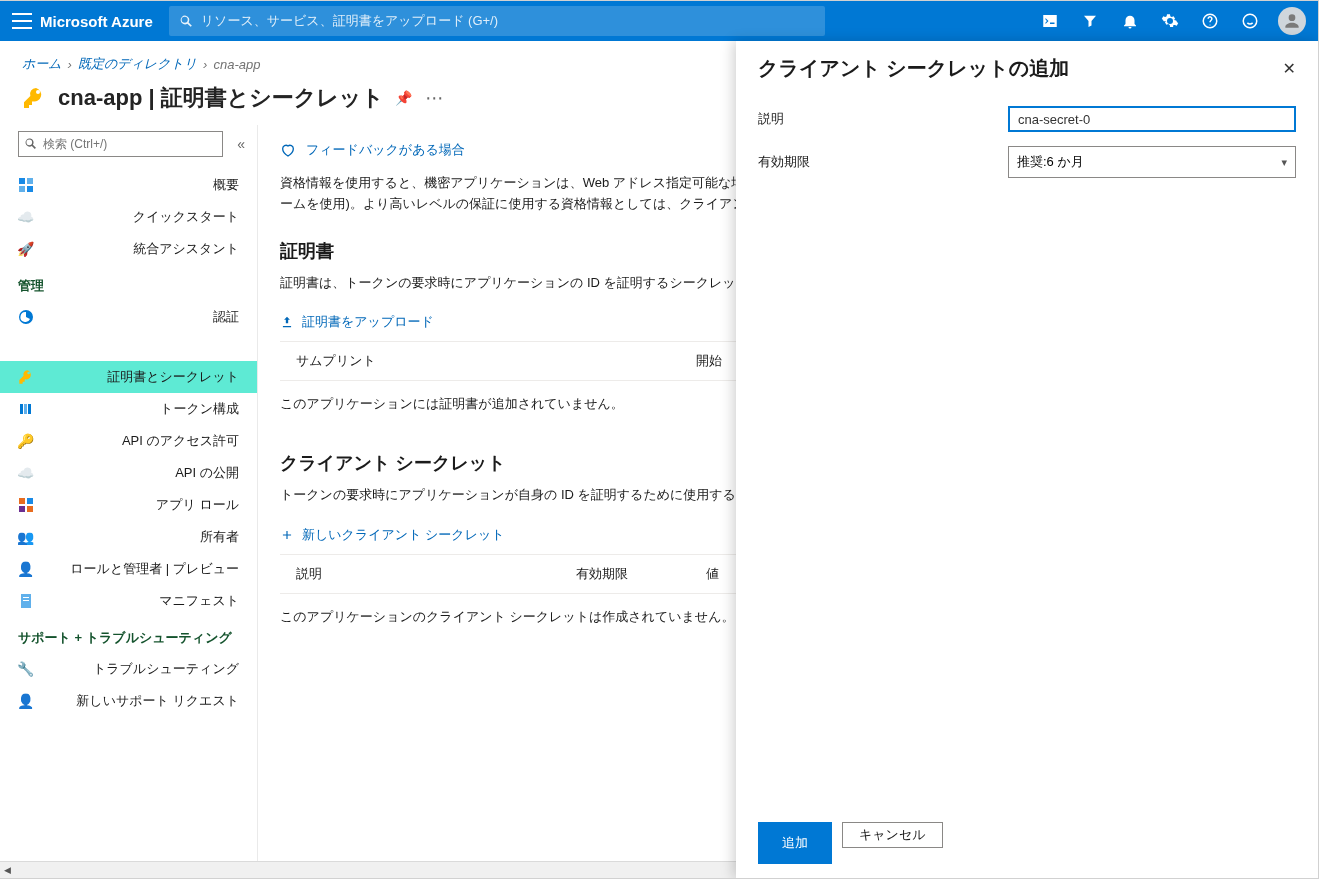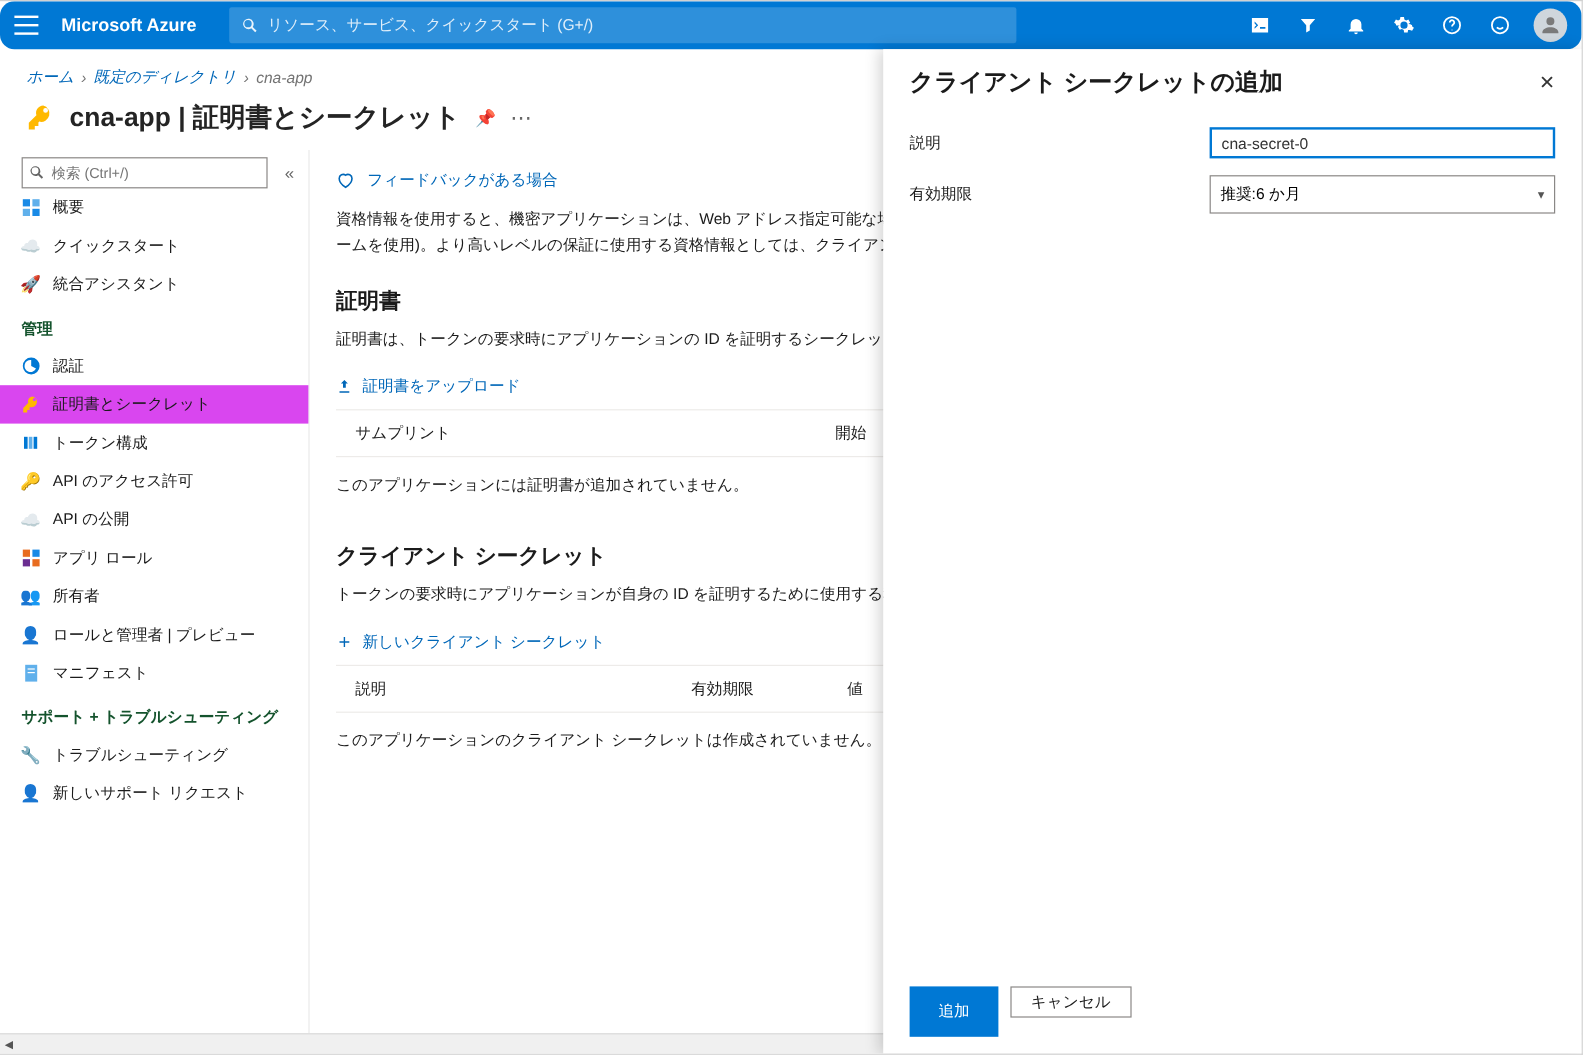--- a/index.html
+++ b/index.html
@@ -1,17 +1,17 @@
 <!DOCTYPE html>
 <html><head>
 <meta charset="utf-8">
 <style>
 * { box-sizing: border-box; margin: 0; padding: 0; font-family: "Segoe UI", "Yu Gothic UI", sans-serif; }
 body { width: 1319px; height: 879px; overflow: hidden; background: #fff; border-top: 1px solid #d1d1d1; border-right: 1px solid #d1d1d1; border-bottom: 1px solid #d1d1d1; position: relative; }
-.topbar { background: #0078d4; height: 40px; display: flex; align-items: center; color: #fff; padding: 0 12px; gap: 17px; border-radius: 12px; }
+.topbar { background: #0078d4; height: 40px; display: flex; align-items: center; color: #fff; padding: 0 12px; gap: 6px; }
 .hamburger { width: 20px; height: 16px; display: flex; flex-direction: column; justify-content: space-between; cursor: pointer; }
 .hamburger span { height: 2px; background: #fff; }
 .brand { font-weight: 600; font-size: 15px; margin-right: 10px; margin-left: 2px; }
 .searchbox { flex: 0 0 656px; background: rgba(255,255,255,0.18); height: 30px; border-radius: 2px; display: flex; align-items: center; padding: 0 10px; gap: 8px; }
 .searchbox svg, .searchbox .ic { fill: #fff; opacity: .9; }
 .searchbox span { color: rgba(255,255,255,.85); font-size: 13px; }
 .topicons { margin-left: auto; display: flex; align-items: center; gap: 0; }
 .topicon { width: 40px; height: 40px; display: flex; align-items: center; justify-content: center; cursor: pointer; }
 .topicon svg { fill: #fff; width: 18px; height: 18px; }
 .avatar { width: 28px; height: 28px; border-radius: 50%; background: #cfd6dc; display: flex; align-items: center; justify-content: center; margin-left: 8px; }
@@ -21,28 +21,28 @@
 .breadcrumb { padding: 14px 22px 0; font-size: 13px; color: #0067b8; display: flex; gap: 6px; align-items: center; font-style: italic; }
 .breadcrumb .sep { color: #737373; }
 .breadcrumb .cur { color: #737373; }
 .titlebar { display: flex; align-items: center; gap: 12px; padding: 10px 22px 12px; }
 .keyicon { width: 24px; height: 24px; }
 .title { font-size: 22px; font-weight: 600; color: #242424; }
 .pin { color: #666; font-size: 14px; cursor: pointer; }
 .dots { color: #666; font-size: 18px; cursor: pointer; letter-spacing: 1px; }
 .bodyrow { display: flex; flex: 1; overflow: hidden; }
 .sidebar { width: 258px; border-right: 1px solid #eaeaea; padding-top: 4px; }
-.sidesearch { margin: 2px 12px 0 18px; display: flex; align-items: center; gap: 8px; }
+.sidesearch { margin: 2px 12px 12px 18px; display: flex; align-items: center; gap: 8px; }
 .sidesearch input { flex: 1; height: 26px; border: 1px solid #8a8886; padding: 0 24px 0 24px; font-size: 12px; color: #333; }
 .sidesearch-wrap { position: relative; flex: 1; }
 .sidesearch-wrap svg { position: absolute; left: 6px; top: 6px; fill: #666; width: 13px; height: 13px; }
 .collapse { color: #666; font-size: 14px; cursor: pointer; }
 .navgroup { font-size: 13px; font-weight: 600; color: #14532d; padding: 12px 18px 6px; }
-.navitem { display: flex; align-items: center; gap: 10px; padding: 7px 18px; font-size: 13px; color: #1b1b1b; cursor: pointer; }
-.navitem.selected { background: #d946ef; }
+.navitem { display: flex; align-items: center; gap: 10px; padding: 7px 18px; font-size: 13px; color: #1b1b1b; cursor: pointer; justify-content: space-between; }
+.navitem.selected { background: #5eead4; margin-top: 28px; }
 .navitem .ni { width: 16px; height: 16px; display: flex; align-items: center; justify-content: center; font-size: 14px; }
 .mainpane { flex: 1; padding: 10px 22px 0; font-size: 13px; color: #1b1b1b; overflow: hidden; }
 .feedback { display: flex; align-items: center; gap: 10px; color: #0067b8; padding: 6px 0 14px; border-bottom: none; font-size: 13px; }
 .sechdr { font-size: 18px; font-weight: 600; margin: 24px 0 10px; }
 .desc { color: #1b1b1b; line-height: 1.6; }
 .action { display: flex; align-items: center; gap: 8px; color: #0067b8; margin: 20px 0 10px; cursor: pointer; font-size: 13px; }
 .thead { display: flex; padding: 10px 0 10px 16px; border-top: 1px solid #edebe9; border-bottom: 1px solid #edebe9; color: #1b1b1b; font-size: 13px; }
 .thead .c1 { flex: 0 0 400px; }
 .thead2 { display: flex; padding: 10px 0 10px 16px; border-top: 1px solid #edebe9; border-bottom: 1px solid #edebe9; }
 .thead2 .c1 { flex: 0 0 280px; }
@@ -70,21 +70,21 @@
   <div class="hamburger">
       <span></span>
       <span></span>
       <span></span>
     </div>
   <div class="brand">Microsoft Azure</div>
   <div class="searchbox">
     <svg width="14" height="14" viewBox="0 0 16 16">
         <path d="M11 9.6A5 5 0 1 0 9.6 11l3.7 3.7 1.4-1.4zM6.5 10a3.5 3.5 0 1 1 0-7 3.5 3.5 0 0 1 0 7z"></path>
       </svg>
-    <span>リソース、サービス、クイックスタート (G+/)</span>
+    <span>リソース、サービス、証明書をアップロード (G+/)</span>
   </div>
   <div class="topicons">
     <div class="topicon">
         <svg viewBox="0 0 24 24">
           <path d="M3 4h18v16H3zM6 16l4-4-4-4v2l2 2-2 2zm6 0h6v-2h-6z"></path>
         </svg>
       </div>
     <div class="topicon">
         <svg viewBox="0 0 24 24">
           <path d="M4 5h16l-6 7v6l-4 2v-8z"></path>

